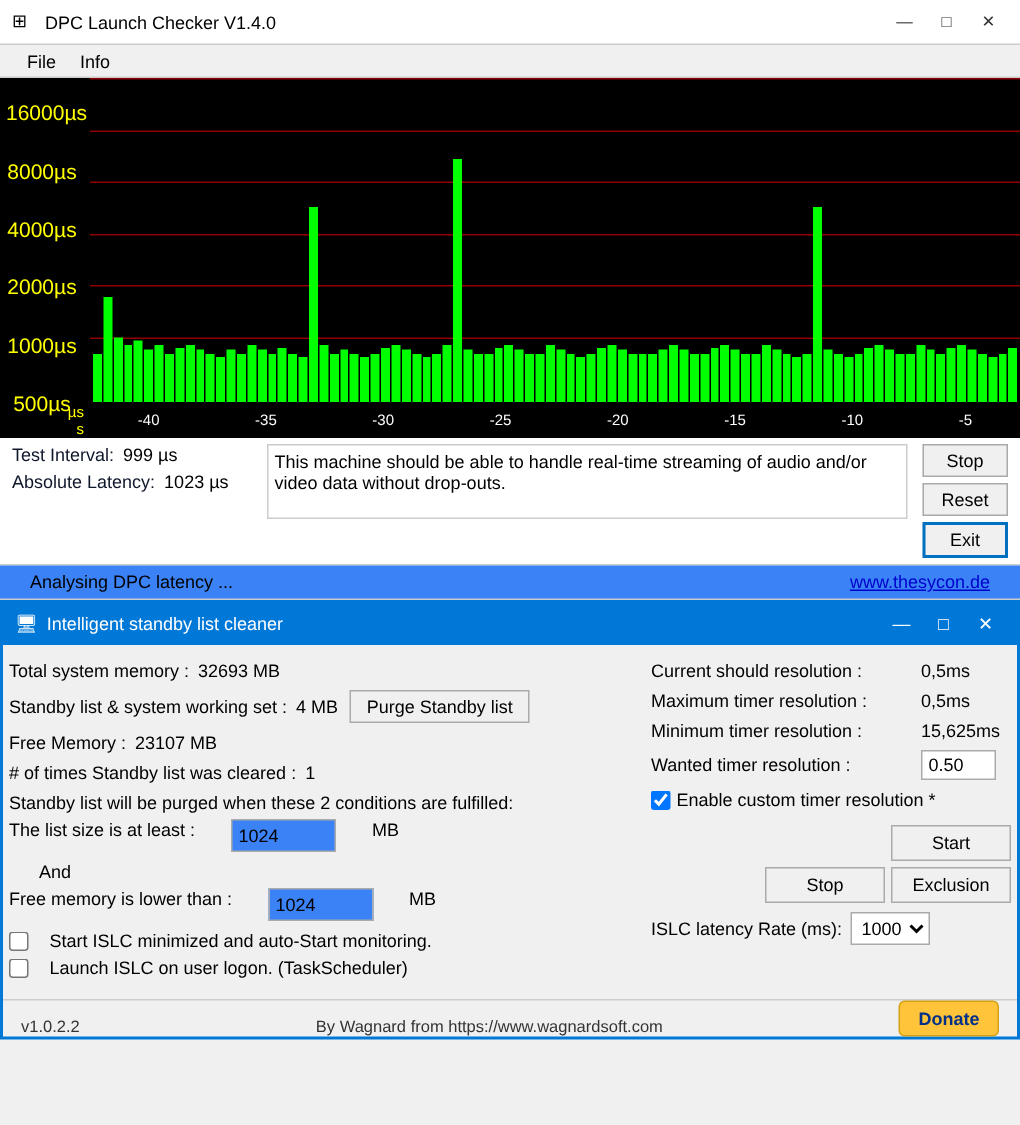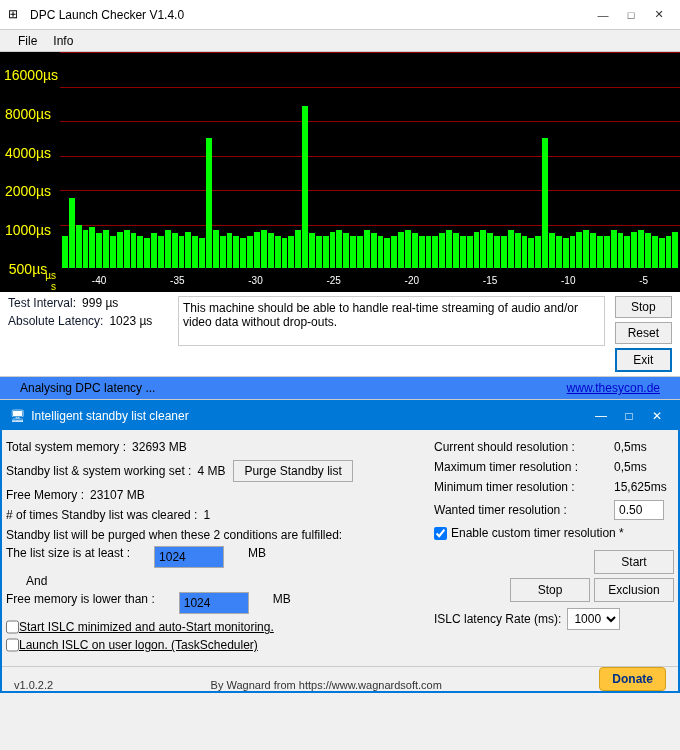--- a/index.html
+++ b/index.html
@@ -304,24 +304,24 @@
       margin: 4px 0;
     }
     .islc-condition-row {
       display: flex;
       gap: 24px;
       margin-bottom: 6px;
       font-size: 12px;
     }
     .islc-checkbox-row {
       display: flex;
-      gap: 0;
+      align-items: center;
+      gap: 14px;
       margin-bottom: 4px;
       font-size: 12px;
-      text-decoration: underline;
     }
 
     .purge-btn {
       padding: 3px 10px;
       font-size: 12px;
       border: 1px solid #aaa;
       background: #f0f0f0;
       cursor: pointer;
       margin-left: 8px;
     }

